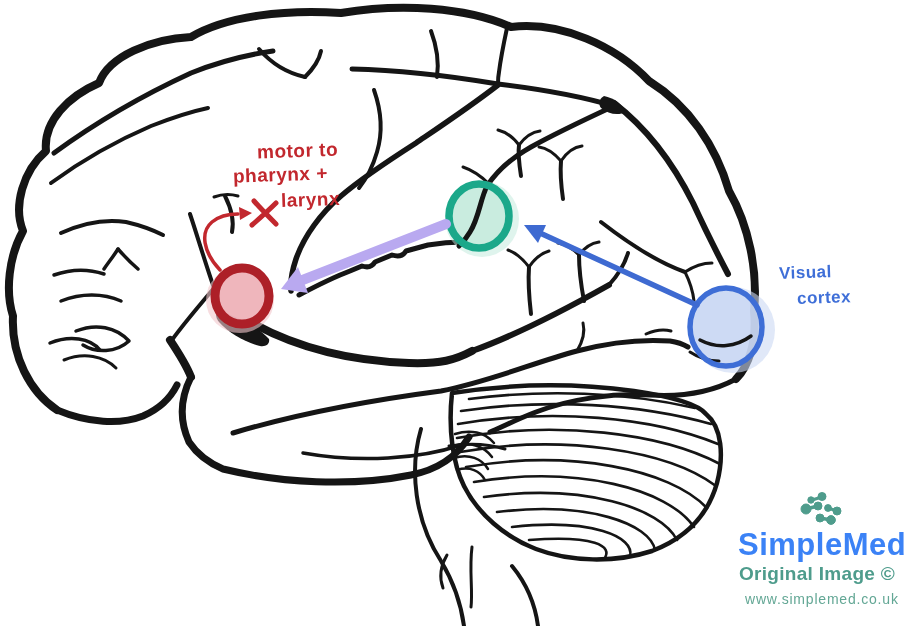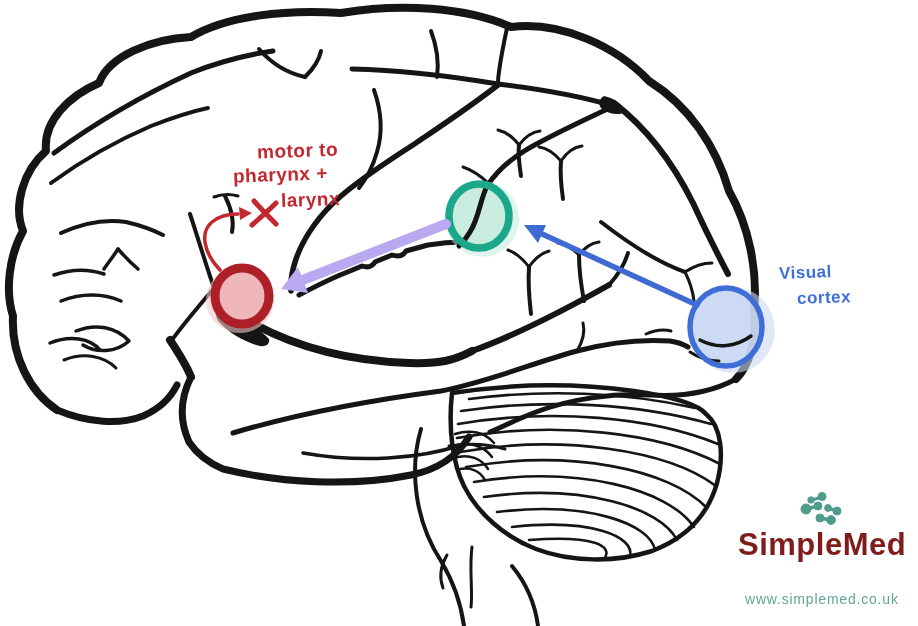--- a/index.html
+++ b/index.html
@@ -10,21 +10,21 @@
   svg{position:absolute;left:0;top:0;}
   .label{position:absolute;font-weight:700;white-space:nowrap;line-height:1;}
   .motor-line{color:#c2282e;font-size:19px;transform:rotate(-2deg);letter-spacing:.5px;}
   #motor1{left:257px;top:141px;}
   #motor2{left:233px;top:165px;}
   #motor3{left:281px;top:190px;}
   .visual-line{color:#3f6fd8;font-size:17px;transform:rotate(-2deg);letter-spacing:.5px;}
   #visual1{left:779px;top:264px;}
   #visual2{left:797px;top:289px;}
   .wm-brand{
-    position:absolute;left:738px;top:529px;color:#7f1d1d;
+    position:absolute;left:738px;top:529px;color:#3b82f6;
     font-size:31px;font-weight:700;letter-spacing:.5px;line-height:1;
   }
   .wm-tagline{
     position:absolute;left:739px;top:564px;color:#4e9c8c;
     font-size:19px;font-weight:700;letter-spacing:.3px;line-height:1;
   }
   .wm-url{
     position:absolute;left:745px;top:592px;color:#63a795;
     font-size:14px;font-weight:400;letter-spacing:.8px;line-height:1;
   }
@@ -179,15 +179,16 @@
         <circle cx="23" cy="23" r="4"></circle>
     <line x1="33" y1="25" x2="42" y2="28" stroke-width="3"></line>
     <circle cx="33" cy="25" r="3.4"></circle>
         <circle cx="42" cy="28" r="4"></circle>
     <line x1="25" y1="35" x2="36" y2="37" stroke-width="3.5"></line>
     <circle cx="25" cy="35" r="4"></circle>
         <circle cx="36" cy="37" r="4.4"></circle>
   </g>
 </svg>
 <div class="wm-brand">SimpleMed</div>
+<div class="wm-tagline">Original Image ©</div>
 <div class="wm-url">www.simplemed.co.uk</div>
 
 </div>
 
 </body></html>

